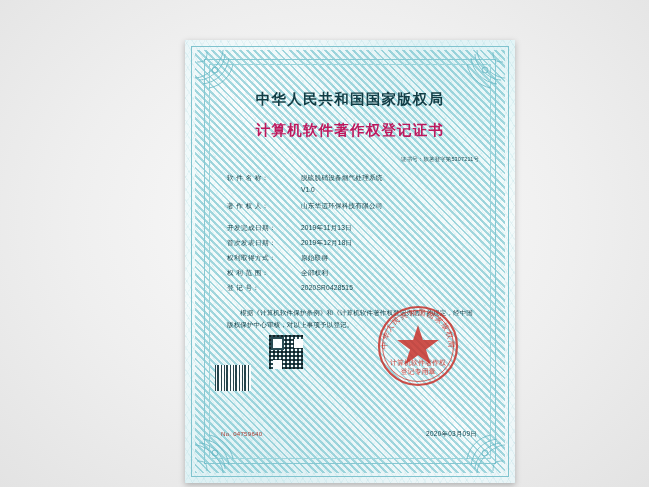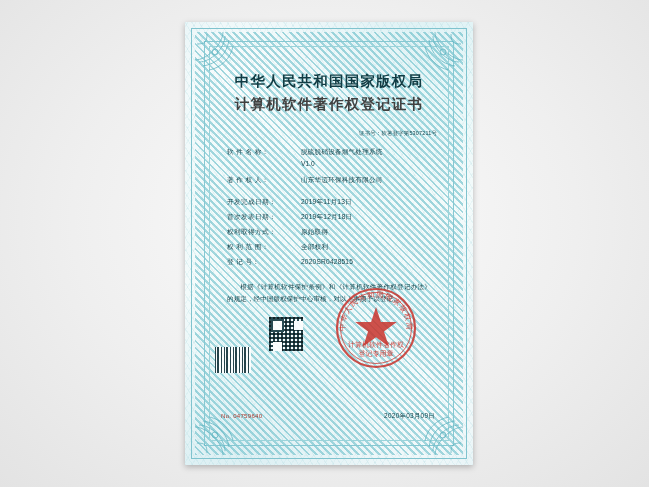--- a/index.html
+++ b/index.html
@@ -16,22 +16,22 @@
   
   .backdrop {
     position: absolute;
     inset: 0;
     background:
       radial-gradient(ellipse at 50% 45%, #fbfbfb 0%, #efefef 55%, #e3e3e3 100%);
   }
   .certificate {
     position: absolute;
     left: 185px;
-    top: 22px;
-    width: 288px;
+    top: 40px;
+    width: 330px;
     height: 443px;
     background: #e9f6f8;
     box-shadow: 0 2px 6px rgba(0,0,0,0.25);
     overflow: hidden;
   }
   
   .cert-bg {
     position: absolute;
     inset: 0;
     background:
@@ -101,22 +101,22 @@
     letter-spacing: 1.2px;
     margin-top: 22px;
     color: #123c44;
   }
   .title2 {
     text-align: center;
     font-family: "Liberation Serif", serif;
     font-size: 14.5px;
     font-weight: bold;
     letter-spacing: 1.2px;
-    margin-top: 4px;
-    color: #404040;
+    margin-top: 12px;
+    color: #be185d;
   }
   .cert-no {
     text-align: right;
     font-size: 5.4px;
     margin-top: 16px;
     padding-right: 8px;
     color: #1d4a52;
     letter-spacing: 0.2px;
   }
   .fields {

